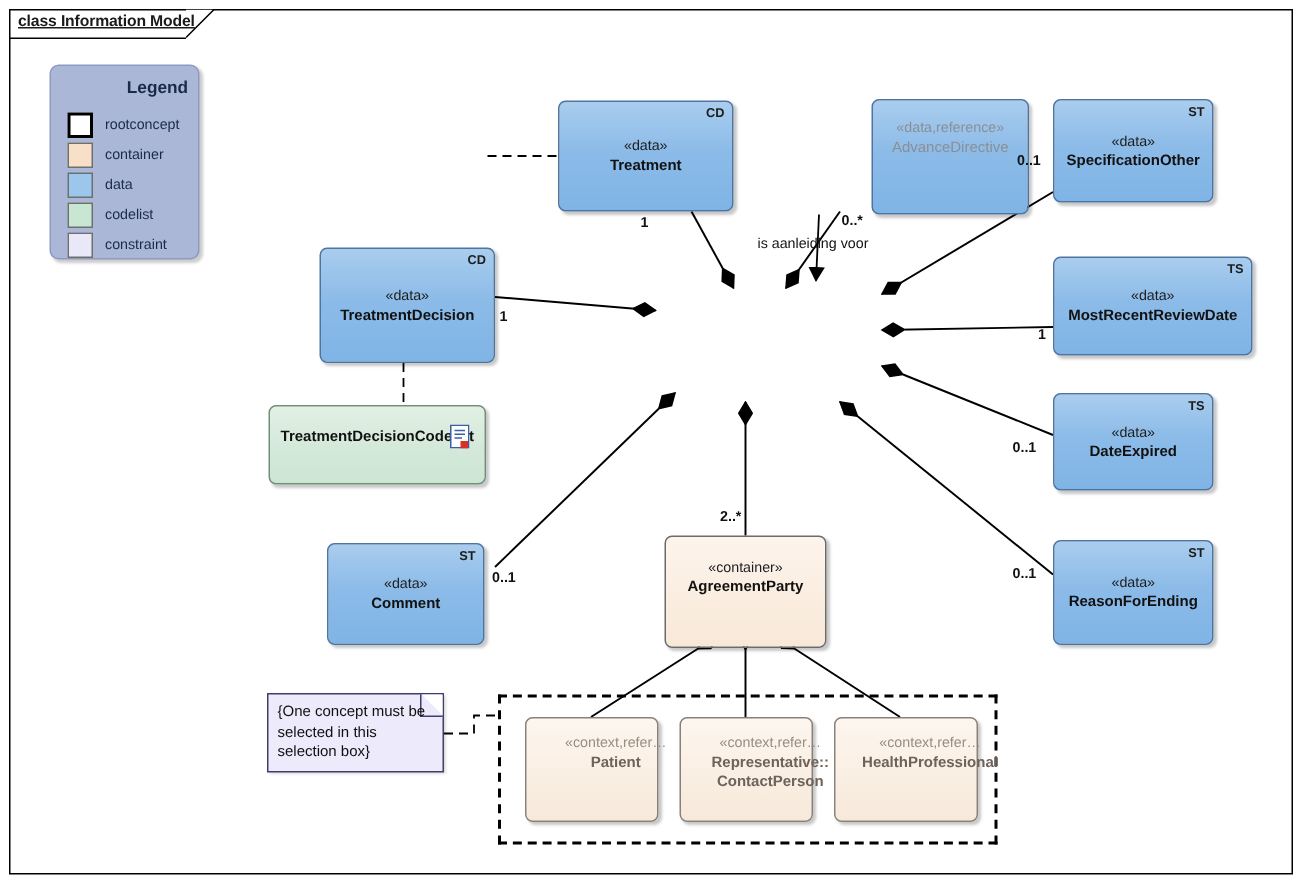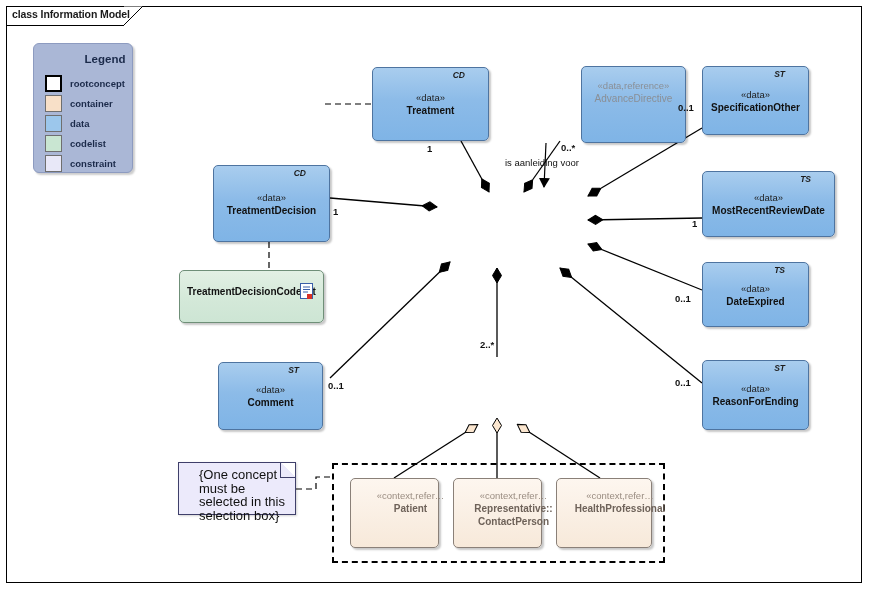--- a/index.html
+++ b/index.html
@@ -5,32 +5,32 @@
   html,body{margin:0;padding:0;background:#ffffff;}
   body{font-family:"Liberation Sans",sans-serif;}
   #stage{position:relative;width:869px;height:590px;background:#ffffff;overflow:hidden;}
 
   
   #frame{position:absolute;left:6px;top:6px;width:856px;height:577px;border:1px solid #000;box-sizing:border-box;background:#fff;}
   #frame-tab{position:absolute;left:6px;top:6px;width:118px;height:20px;box-sizing:border-box;
              border-left:1px solid #000;border-top:1px solid #000;border-bottom:1px solid #000;background:#fff;}
   #frame-tab-slant{position:absolute;left:124px;top:6px;width:20px;height:20px;overflow:hidden;}
   #frame-tab-label{position:absolute;left:12px;top:8px;font-size:10.5px;font-weight:bold;color:#1a1a1a;
-                   letter-spacing:-0.1px;white-space:nowrap;}
+                   letter-spacing:-0.1px;white-space:nowrap;text-decoration:underline;}
 
   
   #wires{position:absolute;left:0;top:0;width:869px;height:590px;pointer-events:none;}
 
   
   .node{position:absolute;box-sizing:border-box;border:1px solid #5a5a5a;border-radius:5px;
         display:flex;flex-direction:column;align-items:center;justify-content:center;
         text-align:center;box-shadow:2px 2px 2px rgba(0,0,0,.22);}
   .node .stereo{font-size:9.5px;color:#1d1d1d;line-height:13px;white-space:nowrap;}
   .node .nm{font-size:10px;font-weight:bold;color:#111;line-height:13px;white-space:nowrap;}
-  .node .corner{position:absolute;right:23px;top:2px;font-size:8.5px;font-style:italic;
+  .node .corner{position:absolute;right:5px;top:2px;font-size:8.5px;
                 font-weight:bold;color:#1d1d1d;}
 
   
   .data-cls{background:linear-gradient(180deg,#a9cdee 0%,#8cbbe8 45%,#7fb4e6 100%);
             border-color:#4e74a0;}
   
   .ref .stereo,.ref .nm{color:#8a8f96;}
   .ref .nm{font-weight:normal;}
   
   .codelist-cls{background:linear-gradient(180deg,#e2f0e4 0%,#d3e8d8 60%,#cde5d4 100%);
@@ -51,29 +51,29 @@
           background:#aab7d6;border:1px solid #8d9bc0;border-radius:6px;box-shadow:2px 2px 2px rgba(0,0,0,.2);}
   #legend-title{position:absolute;left:0;right:0;top:9px;text-align:center;font-size:11.5px;
                 font-weight:bold;color:#1b2a4a;margin-left:44px;}
   .leg-row{position:absolute;left:11px;display:flex;align-items:center;gap:8px;}
   .leg-sw{width:17px;height:17px;box-sizing:border-box;border:1px solid #6f6f6f;}
   .leg-sw.rootconcept{background:#ffffff;border:2px solid #000;}
   .leg-sw.container{background:#f8e0c8;}
   .leg-sw.data{background:#9cc7ec;}
   .leg-sw.codelist{background:#c9e6d2;}
   .leg-sw.constraint{background:#e8e8f8;}
-  .leg-tx{font-size:9.5px;color:#1b2a4a;white-space:nowrap;font-weight:bold;}
+  .leg-tx{font-size:9.5px;color:#1b2a4a;white-space:nowrap;}
 
   
   #note{position:absolute;left:178px;top:462px;width:118px;height:53px;box-sizing:border-box;
         background:#eceafb;border:1px solid #3f3f6a;box-shadow:1px 1px 2px rgba(0,0,0,.18);}
   #note-fold{position:absolute;right:0;top:0;width:14px;height:14px;
              background:linear-gradient(225deg,#ffffff 50%,transparent 50%);
              border-left:1px solid #3f3f6a;border-bottom:1px solid #3f3f6a;}
-  #note-tx{position:absolute;left:20px;top:5px;right:5px;font-size:13px;line-height:13.5px;color:#101010;}
+  #note-tx{position:absolute;left:6px;top:5px;right:5px;font-size:10px;line-height:13.5px;color:#101010;}
 
   
   #selbox{position:absolute;left:332px;top:463px;width:333px;height:100px;box-sizing:border-box;
           border:2px dashed #000;background:transparent;}
 
   
   .lbl{position:absolute;font-size:9.5px;font-weight:bold;color:#111;white-space:nowrap;}
   .lbl.plain{font-weight:normal;font-size:9.5px;}
 
   
@@ -205,20 +205,24 @@
     <div class="stereo">«data»</div>
     <div class="nm">ReasonForEnding</div>
   </div>
 
   <div class="node data-cls" style="left:218px;top:362px;width:105px;height:68px;">
     <span class="corner">ST</span>
     <div class="stereo">«data»</div>
     <div class="nm">Comment</div>
   </div>
 
+  <div class="node container-cls" style="left:443px;top:357px;width:108px;height:75px;justify-content:flex-start;padding-top:14px;">
+    <div class="stereo">«container»</div>
+    <div class="nm">AgreementParty</div>
+  </div>
 
   <div id="selbox"></div>
 
   <div class="node ctx-cls" style="left:350px;top:478px;width:89px;height:70px;justify-content:flex-start;padding-top:10px;">
     <div class="stereo">«context,refer…</div>
     <div class="nm">Patient</div>
   </div>
 
   <div class="node ctx-cls" style="left:453px;top:478px;width:89px;height:70px;justify-content:flex-start;padding-top:10px;">
     <div class="stereo">«context,refer…</div>

